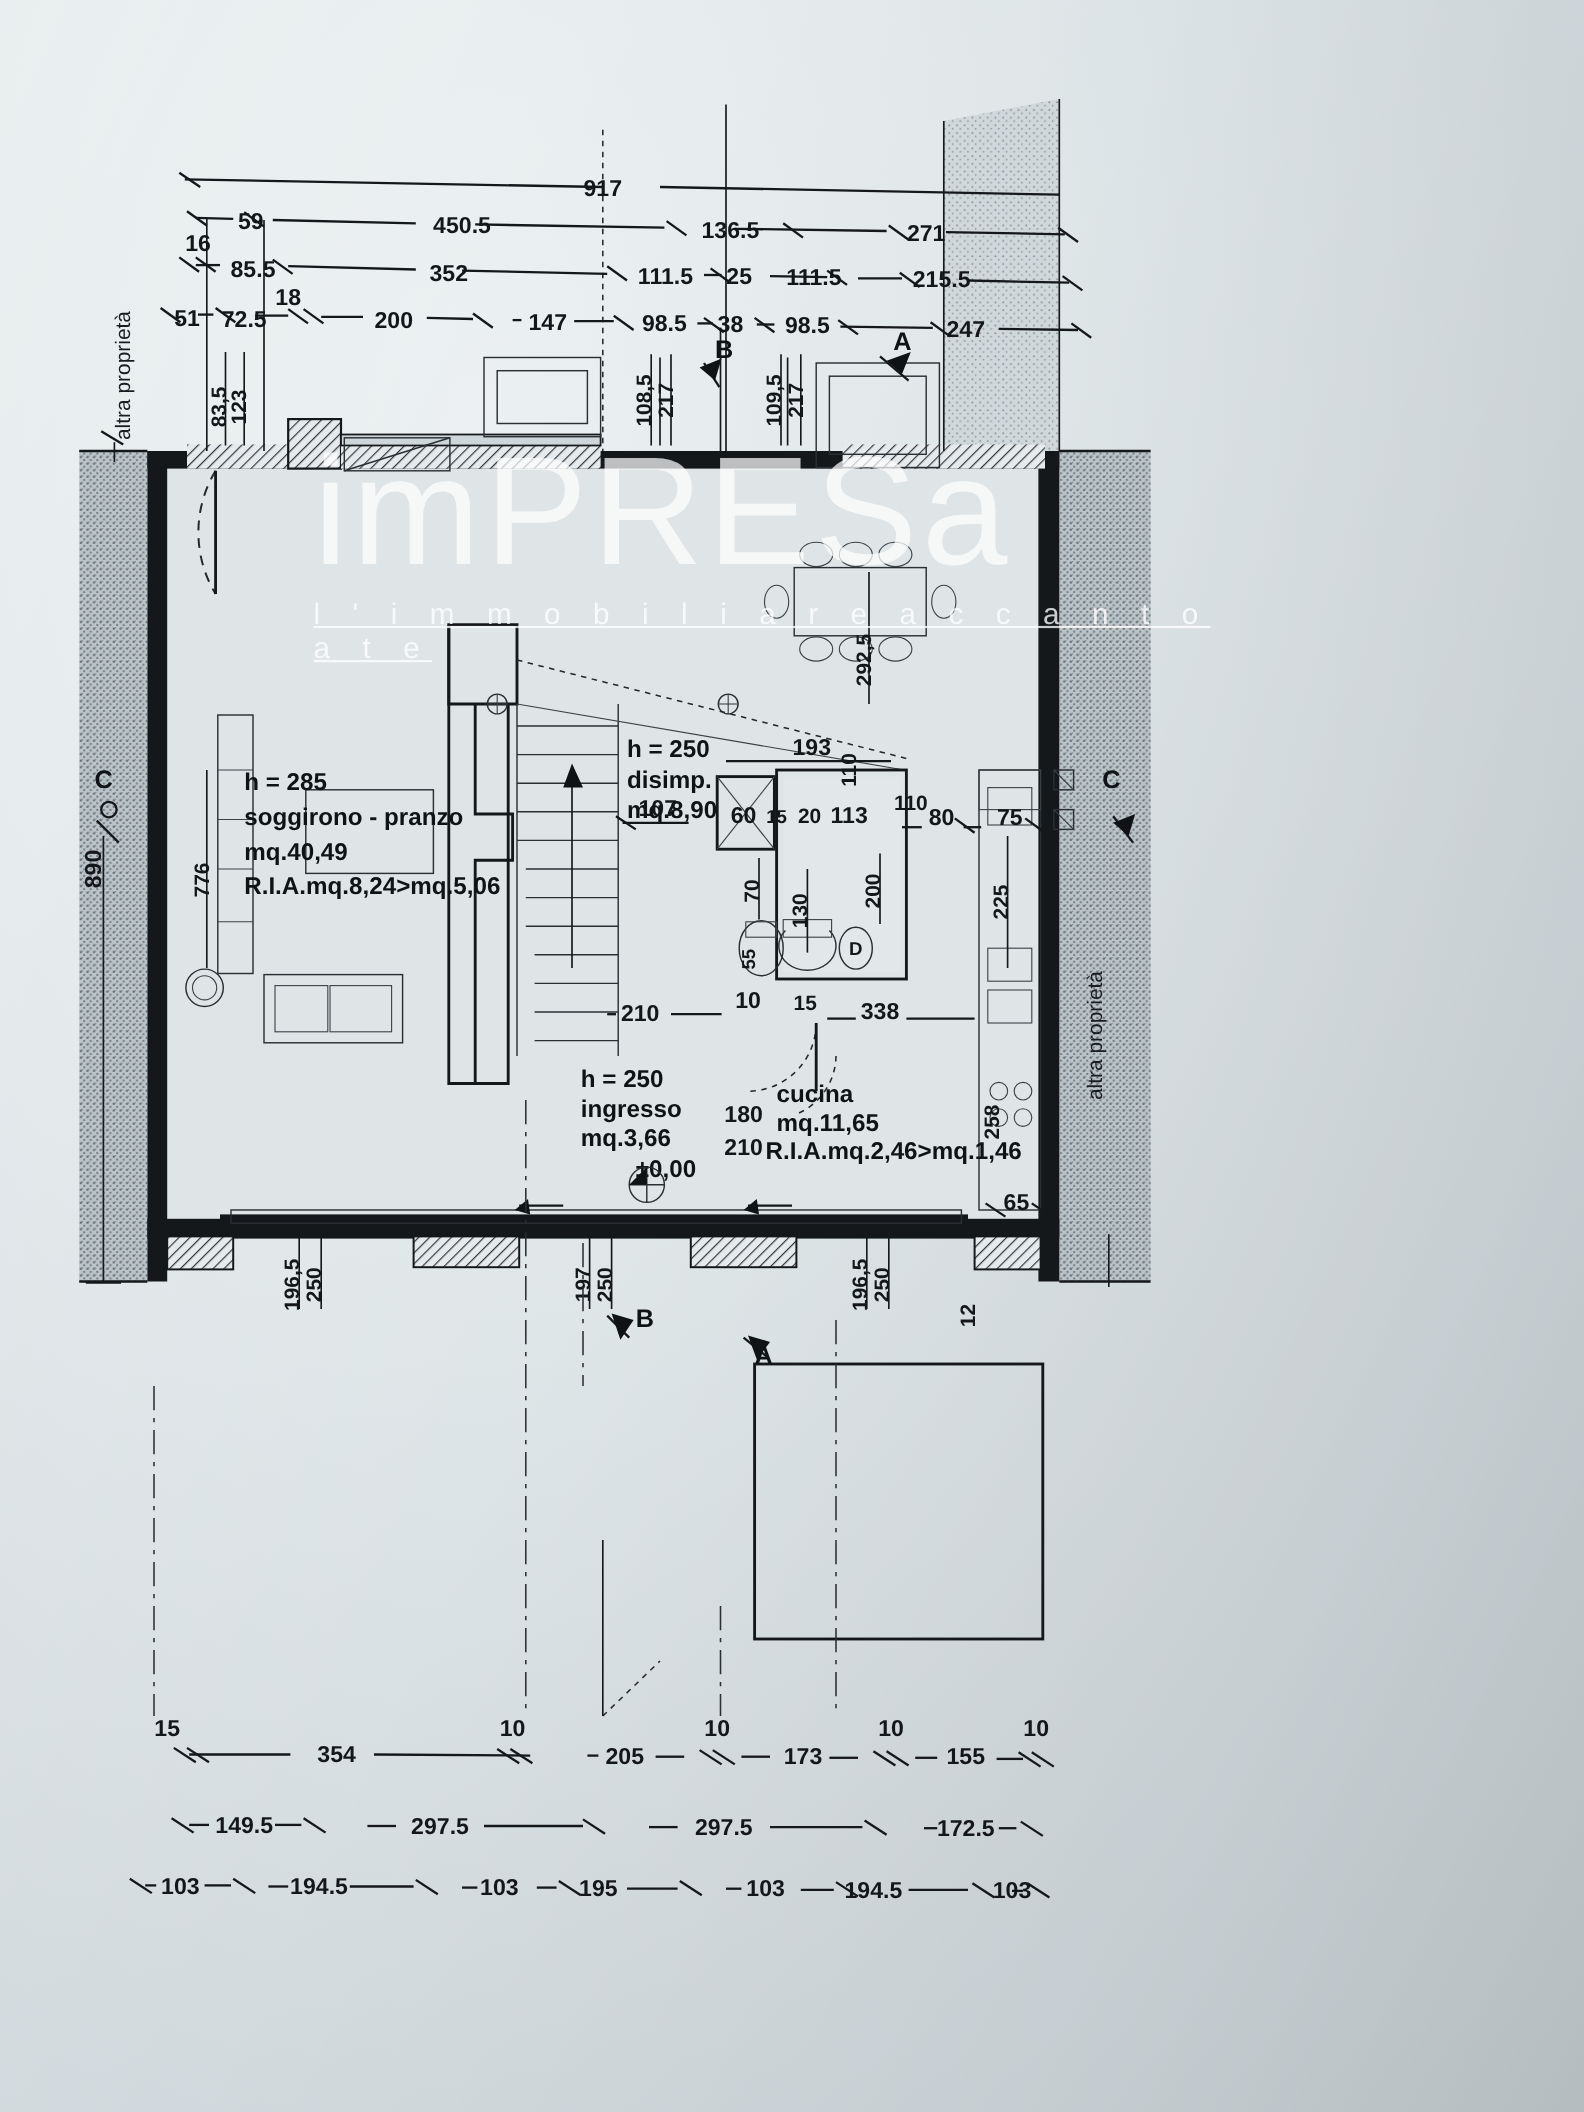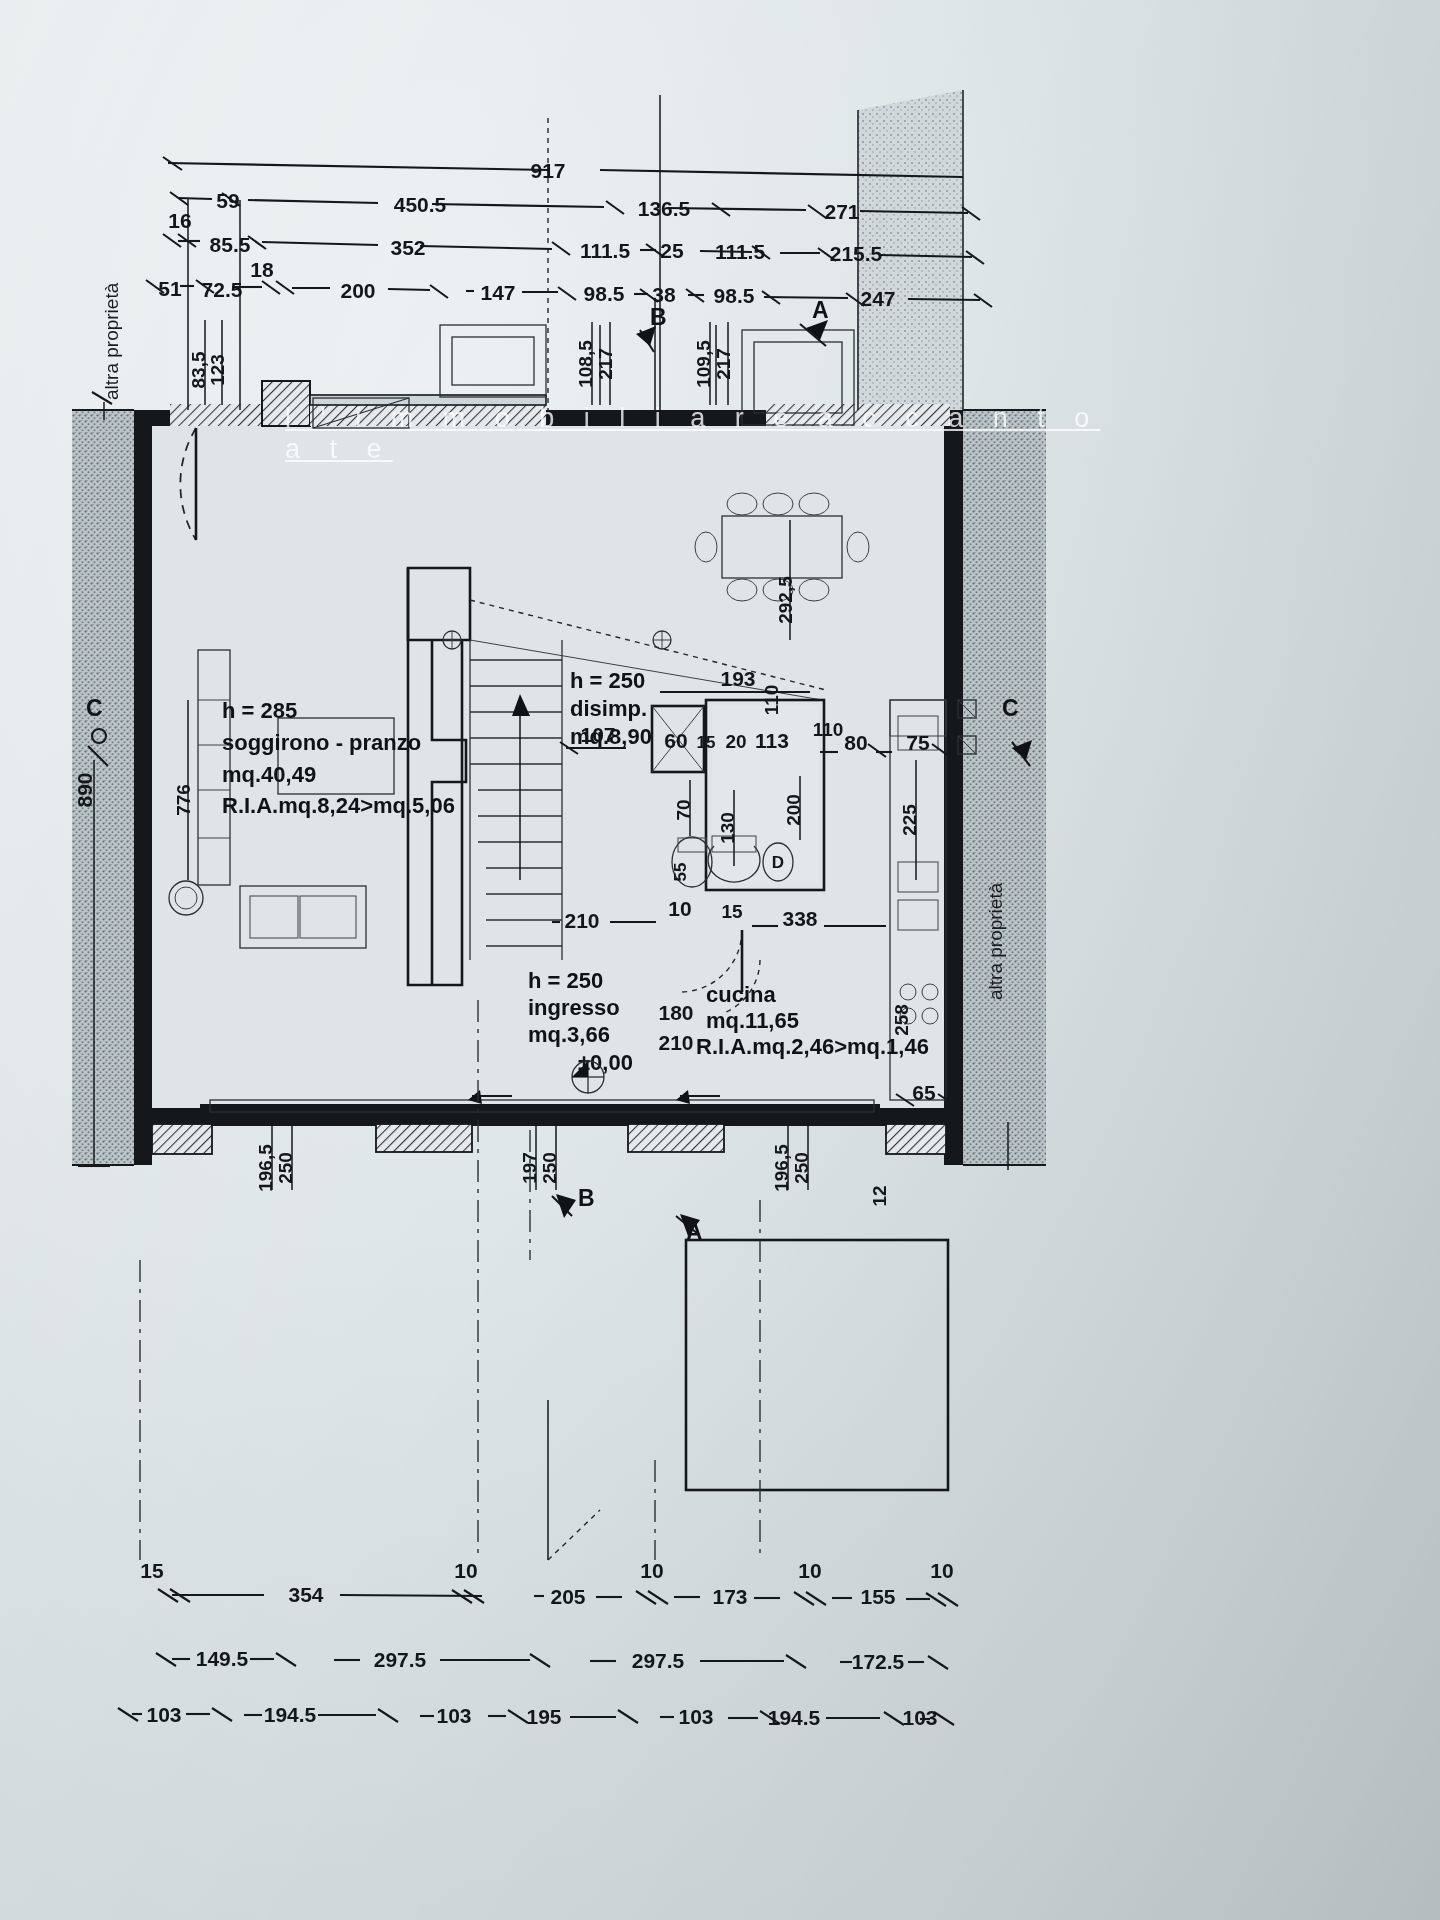--- a/index.html
+++ b/index.html
@@ -576,14 +576,15 @@
 
   <g>
     <rect x="958" y="700" width="18" height="18" class="thin" fill="none"></rect>
     <line x1="958" y1="700" x2="976" y2="718" class="thinner"></line>
     <rect x="958" y="736" width="18" height="18" class="thin" fill="none"></rect>
     <line x1="958" y1="736" x2="976" y2="754" class="thinner"></line>
   </g>
 </svg>
 
 <div id="wm">
+  <div class="big">imPRESa</div>
   <div class="small">l ' i m m o b i l i a r e   a c c a n t o   a   t e</div>
 </div>
 
 </body></html>

